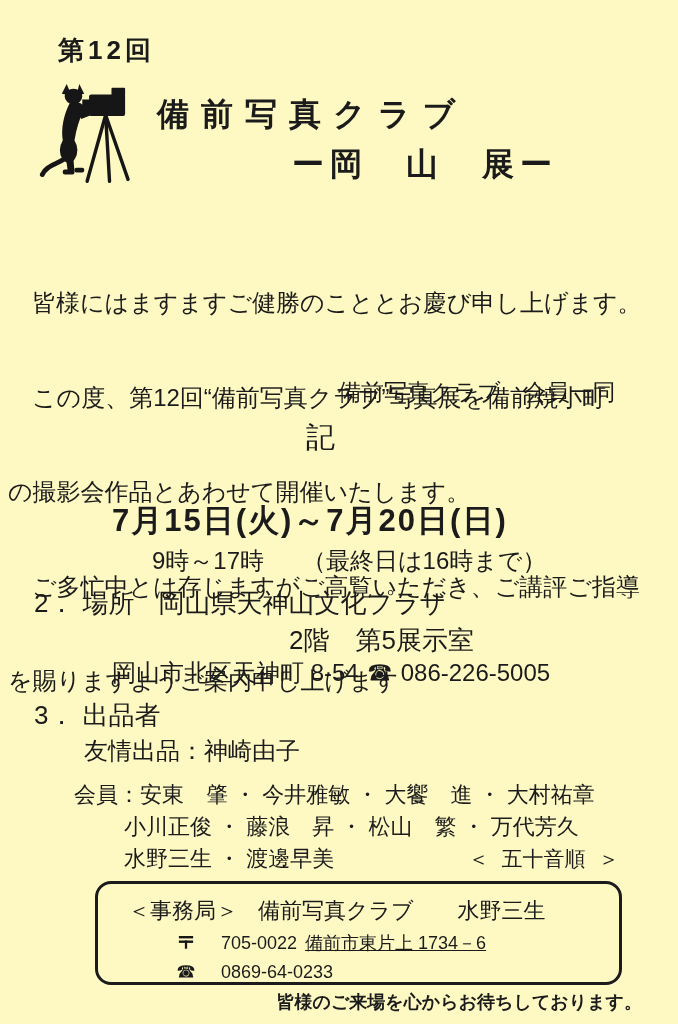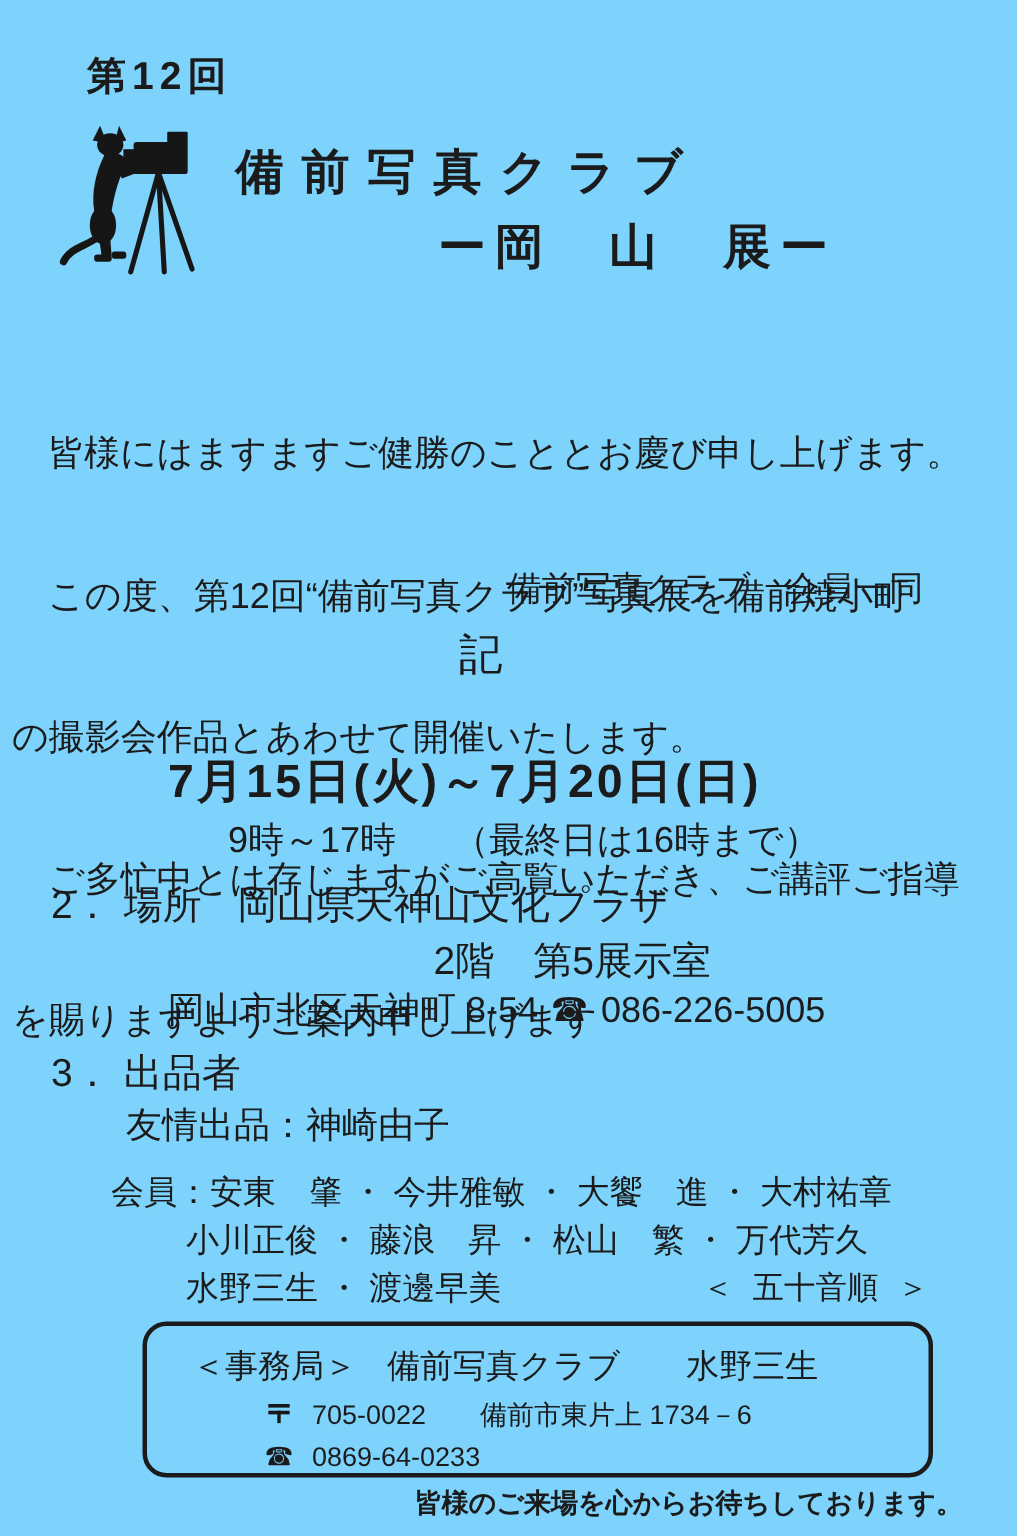--- a/index.html
+++ b/index.html
@@ -1,20 +1,20 @@
 <!DOCTYPE html>
 <html lang="ja"><head>
 <meta charset="utf-8">
 <style>
   html,body { margin:0; padding:0; background:#e8e8e8; }
   .page {
     position:relative;
     width:678px; height:1024px;
     margin:0 auto;
-    background:#7dd3fc;
+    background:#fef9c3;
     color:#1b1b1b;
     font-family:"Liberation Sans", sans-serif;
     overflow:hidden;
   }
   .abs { position:absolute; white-space:nowrap; line-height:1.15; }
 
   
   .edition { left:58px; top:36px; font-size:26px; font-weight:bold; letter-spacing:4px; }
   .logo { left:33px; top:80px; width:118px; height:112px; }
   .club-title { left:157px; top:96px; font-size:32px; font-weight:bold; letter-spacing:12px; }
@@ -52,22 +52,22 @@
   
   .office-box {
     left:95px; top:881px; width:521px; height:98px;
     border:3px solid #1b1b1b; border-radius:16px;
   }
   .office-line1 { left:128px; top:898px; font-size:22px; }
   .office-club { margin-left:20px; }
   .office-person { margin-left:44px; }
   .office-line2 { left:176px; top:933px; font-size:18px; }
   .office-line3 { left:176px; top:960px; font-size:18px; }
-  .office-val { margin-left:12px; }
-  .office-addr { margin-left:36px; }
+  .office-val { margin-left:25px; }
+  .office-addr { margin-left:8px;text-decoration:underline; }
   .postal-svg { width:20px; height:18px; vertical-align:-2px; }
   .phone-small { font-size:20px; }
 
   .footer-closing { right:36px; top:992px; font-size:18px; font-weight:bold; }
 
   .ink { fill:#161616; }
   .ink-stroke { stroke:#161616; fill:none; }
 </style>
 </head>
 <body>

